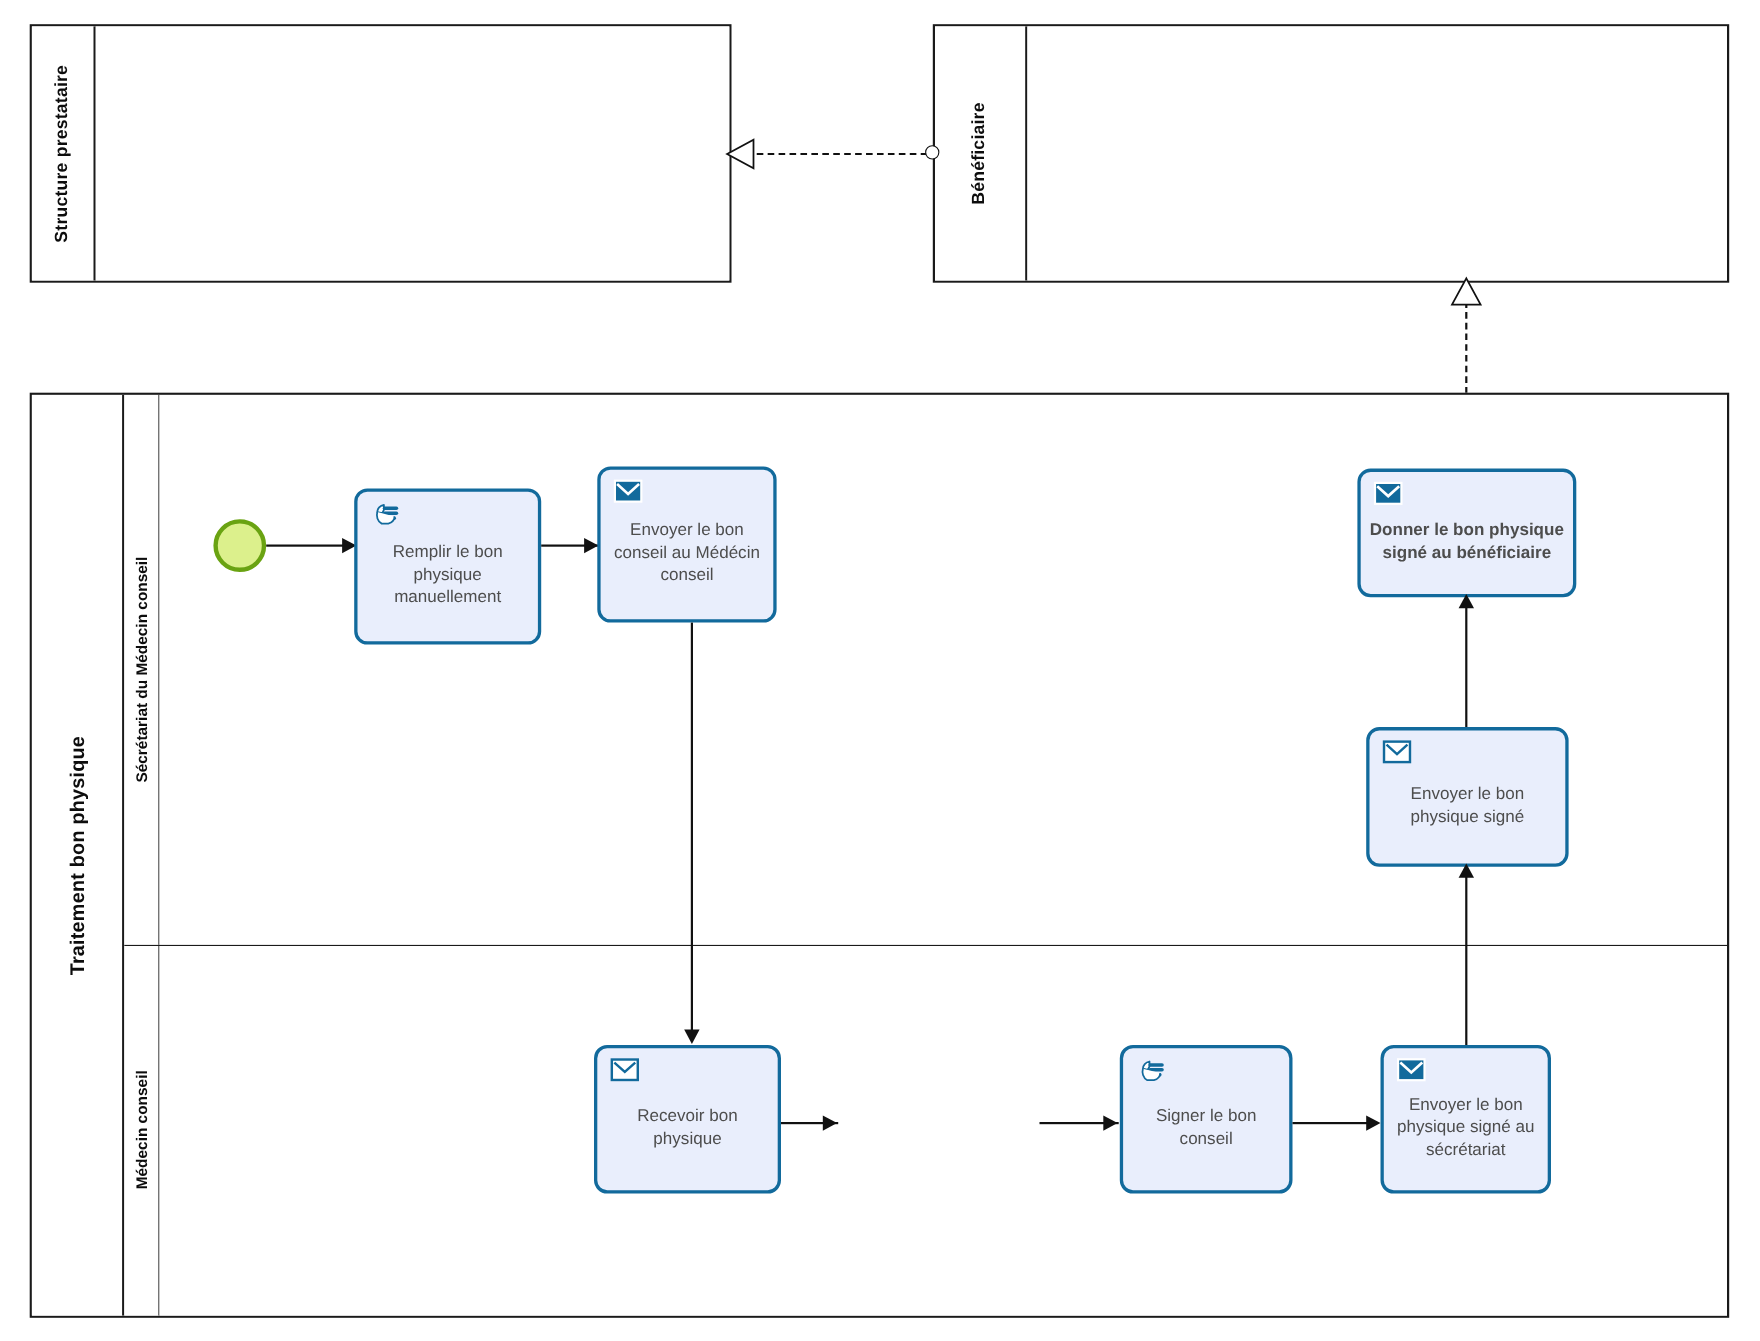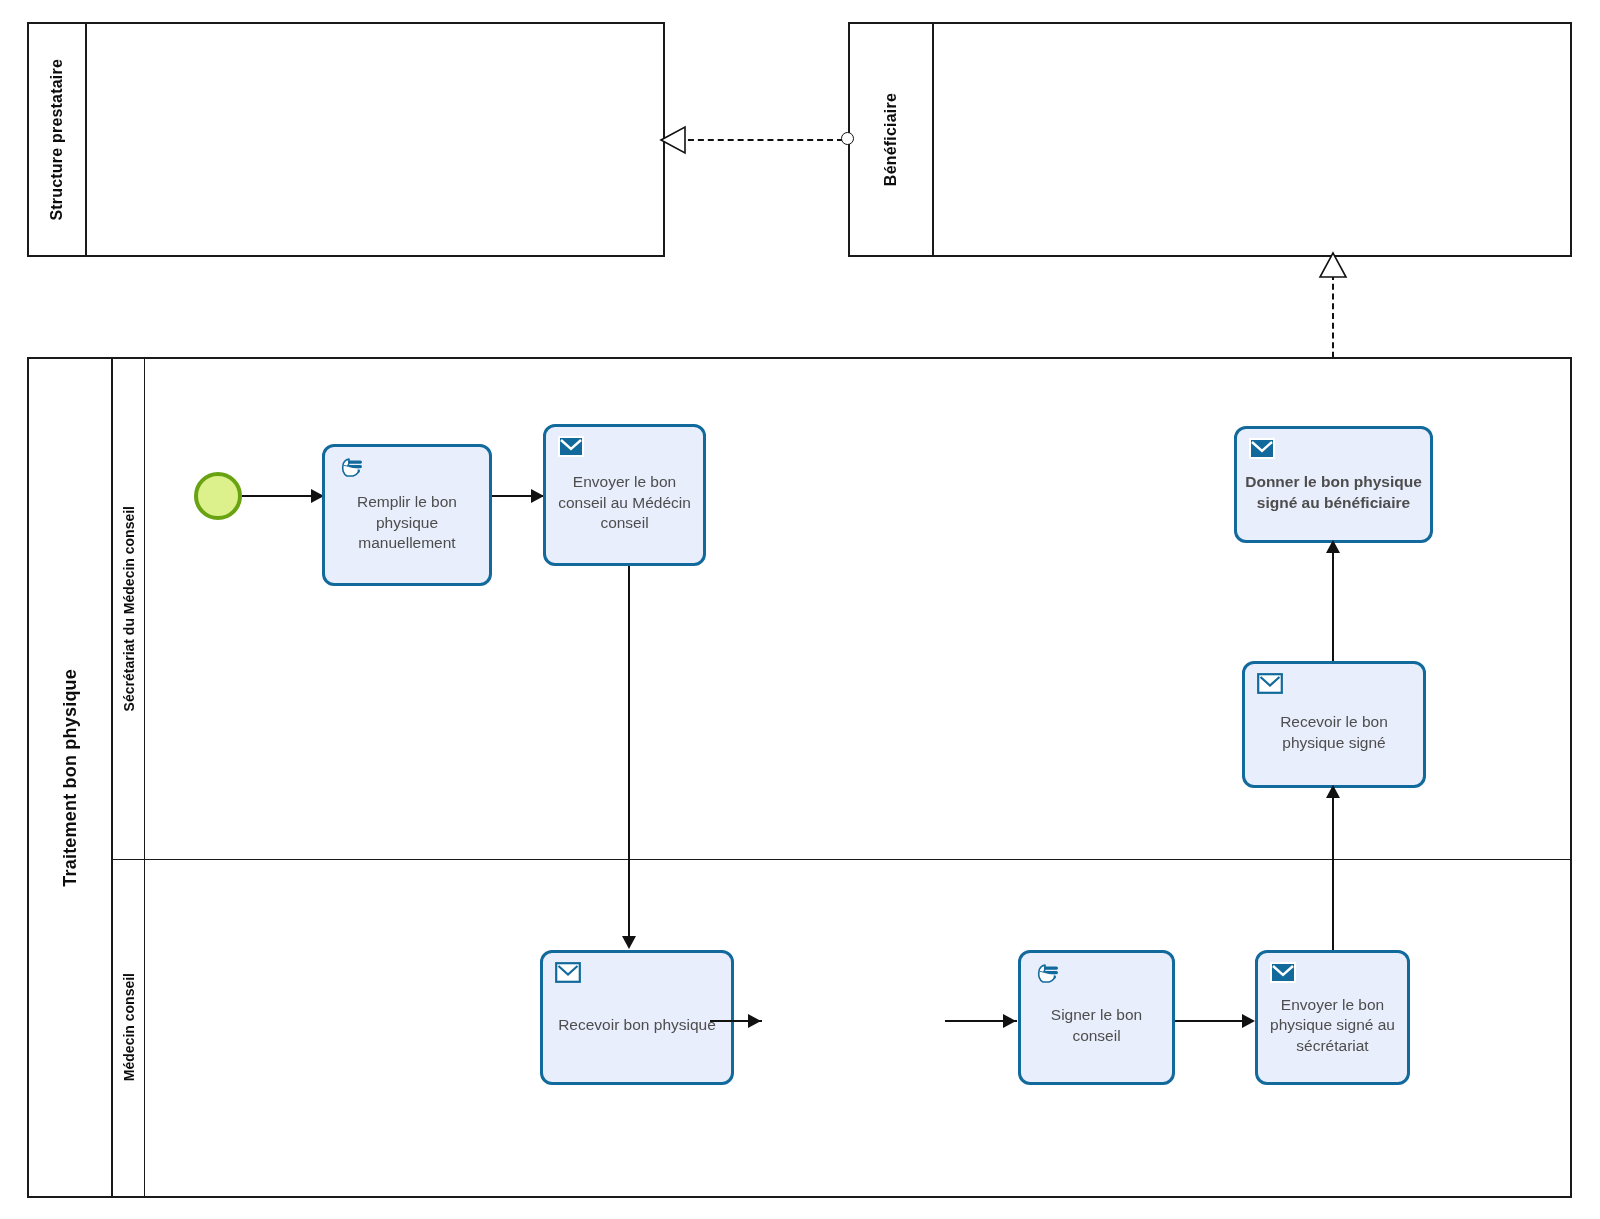--- a/index.html
+++ b/index.html
@@ -282,29 +282,29 @@
     <div class="arrow-up" style="left:1326px; top:540px;"></div>
   </div>
 
   <div class="task" style="left:1242px; top:661px; width:184px; height:127px;">
     <span class="task-icon">
       <svg width="26" height="21" viewBox="0 0 26 21">
         <rect x="1.2" y="1.2" width="23.6" height="18.6" fill="#ffffff" stroke="#126a9c" stroke-width="2.2"></rect>
         <polyline points="3.5,4 13,12.5 22.5,4" fill="none" stroke="#126a9c" stroke-width="2.2"></polyline>
       </svg>
     </span>
-    <span class="label">Recevoir le bon physique signé</span>
+    <span class="label">Envoyer le bon physique signé</span>
   </div>
 
   <div>
     <div class="flow-v" style="left:1332px; top:788px; width:2px; height:167px;"></div>
     <div class="arrow-up" style="left:1326px; top:785px;"></div>
   </div>
 
-  <div class="task" style="left:540px; top:950px; width:194px; height:135px;">
+  <div class="task" style="left:540px; top:950px; width:170px; height:135px;">
     <span class="task-icon">
       <svg width="26" height="21" viewBox="0 0 26 21">
         <rect x="1.2" y="1.2" width="23.6" height="18.6" fill="#ffffff" stroke="#126a9c" stroke-width="2.2"></rect>
         <polyline points="3.5,4 13,12.5 22.5,4" fill="none" stroke="#126a9c" stroke-width="2.2"></polyline>
       </svg>
     </span>
     <span class="label">Recevoir bon physique</span>
   </div>
 
   <div>

